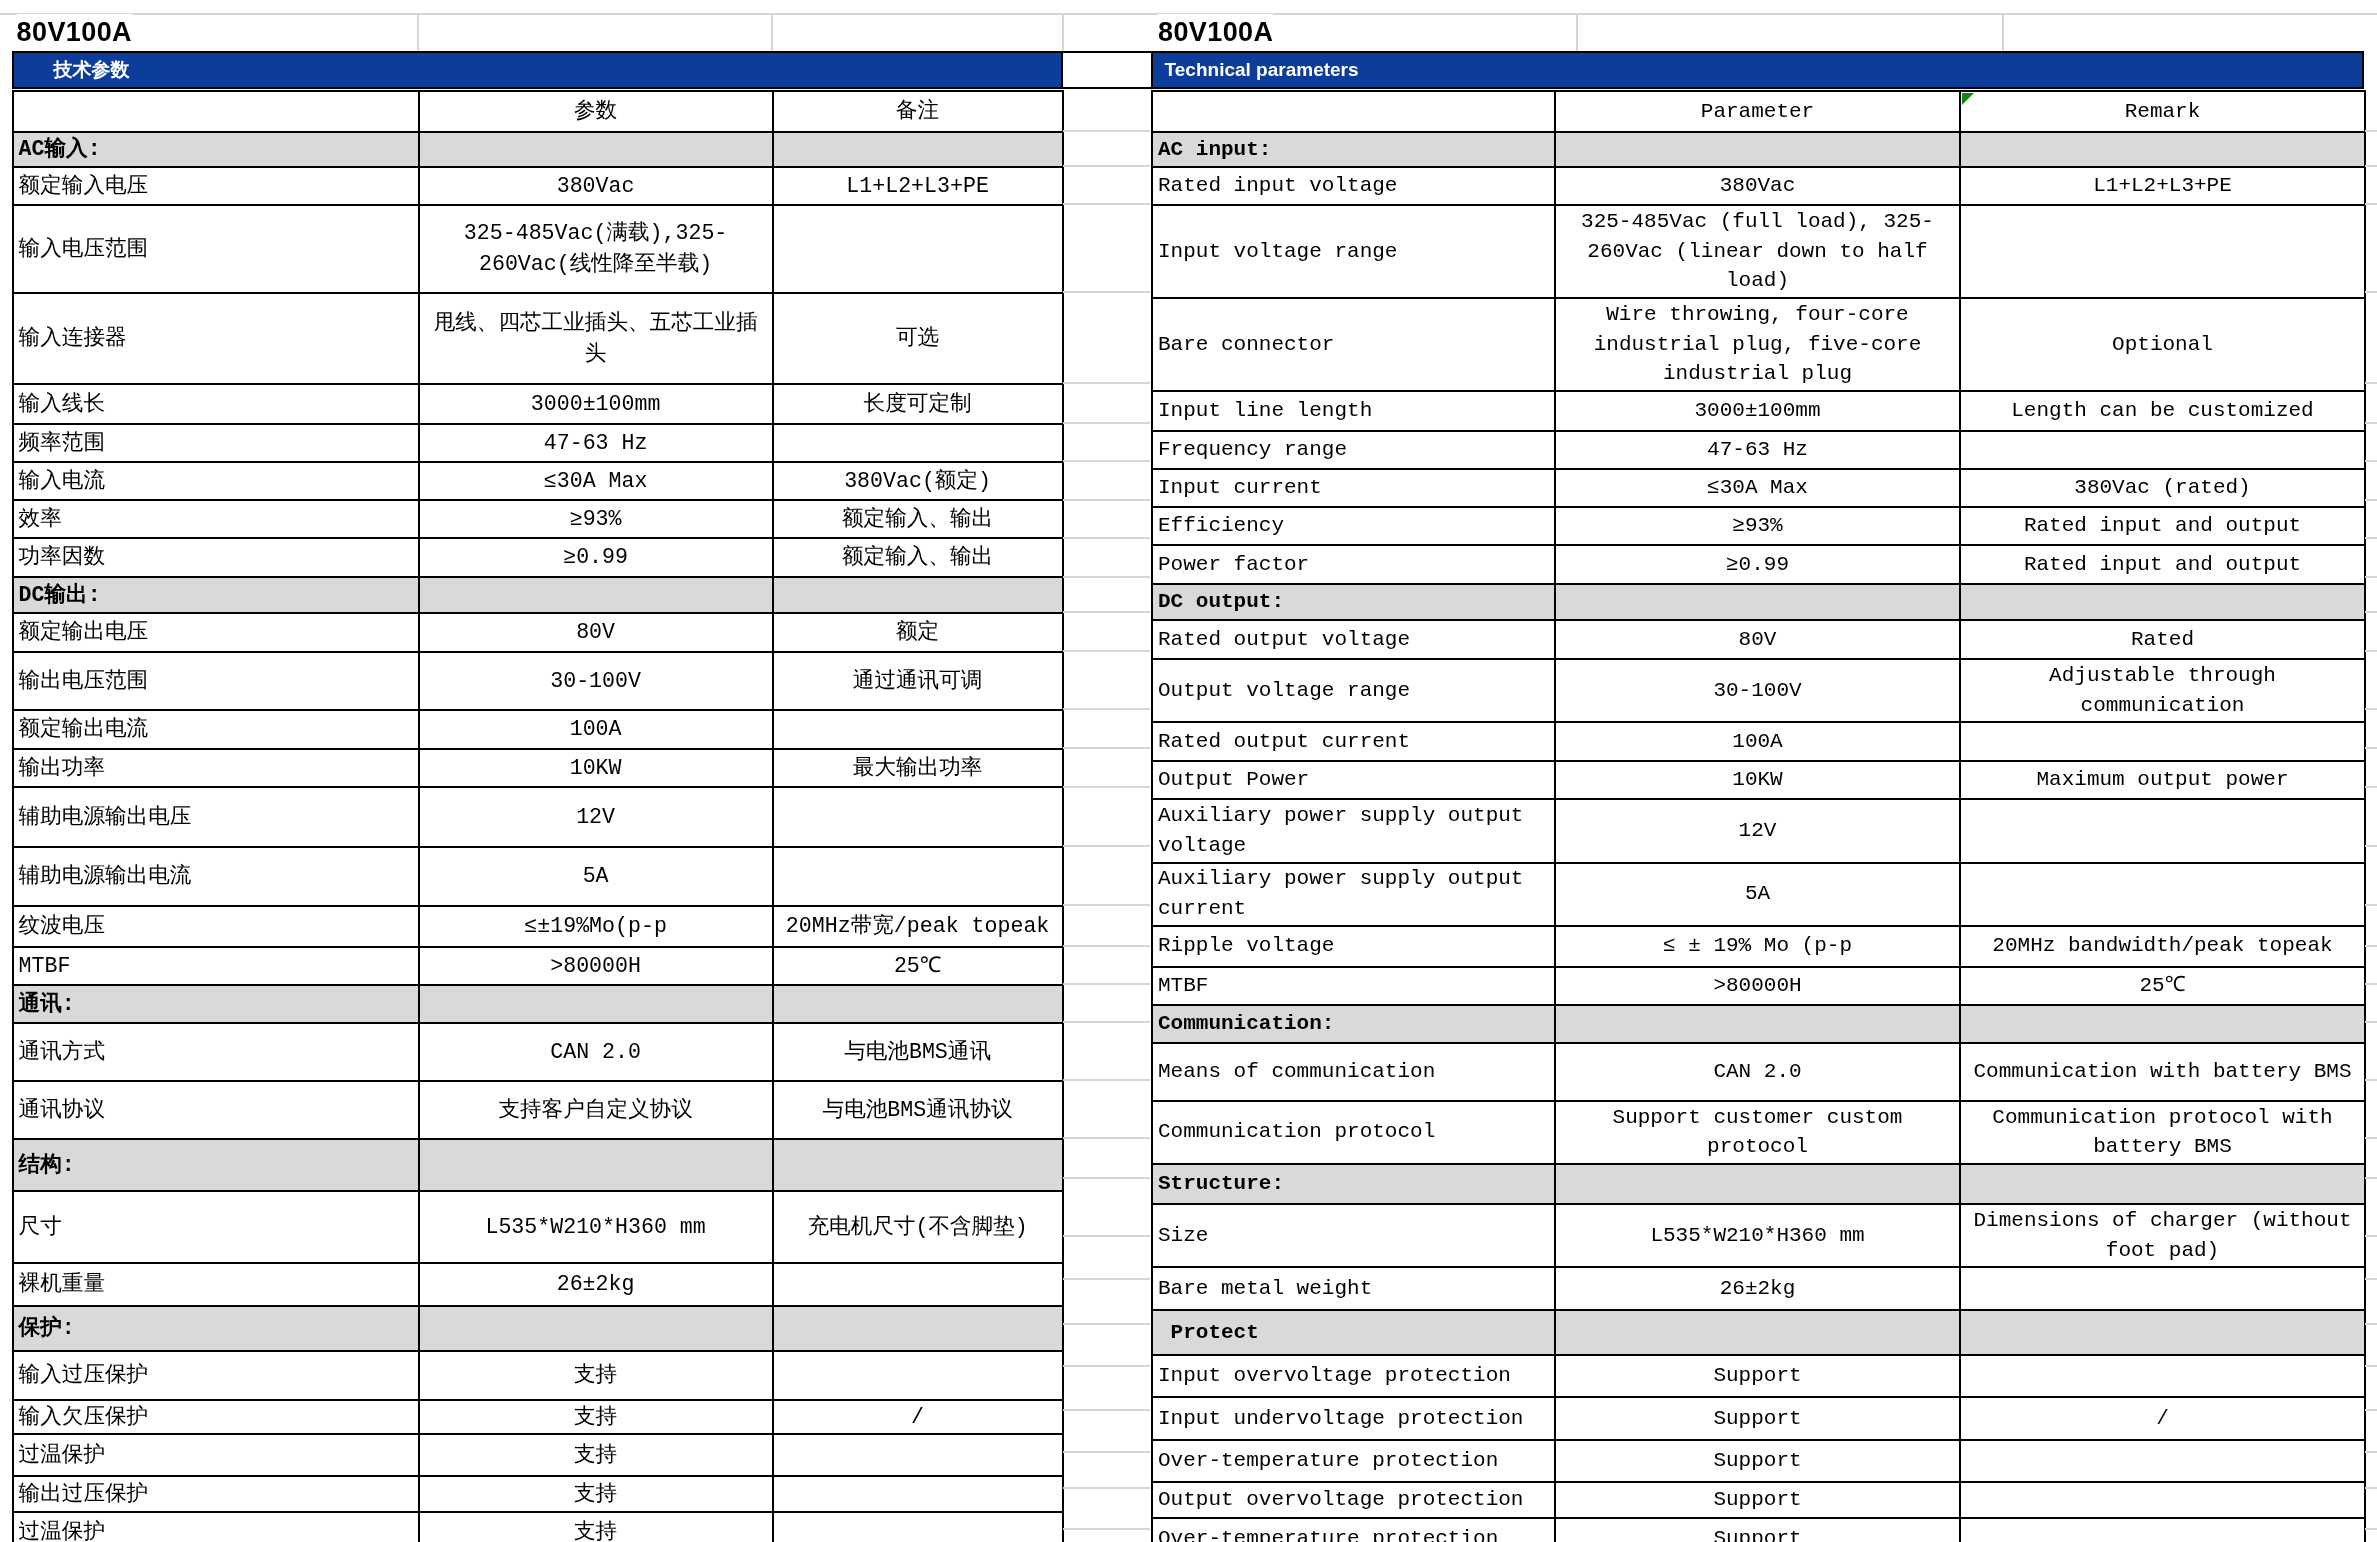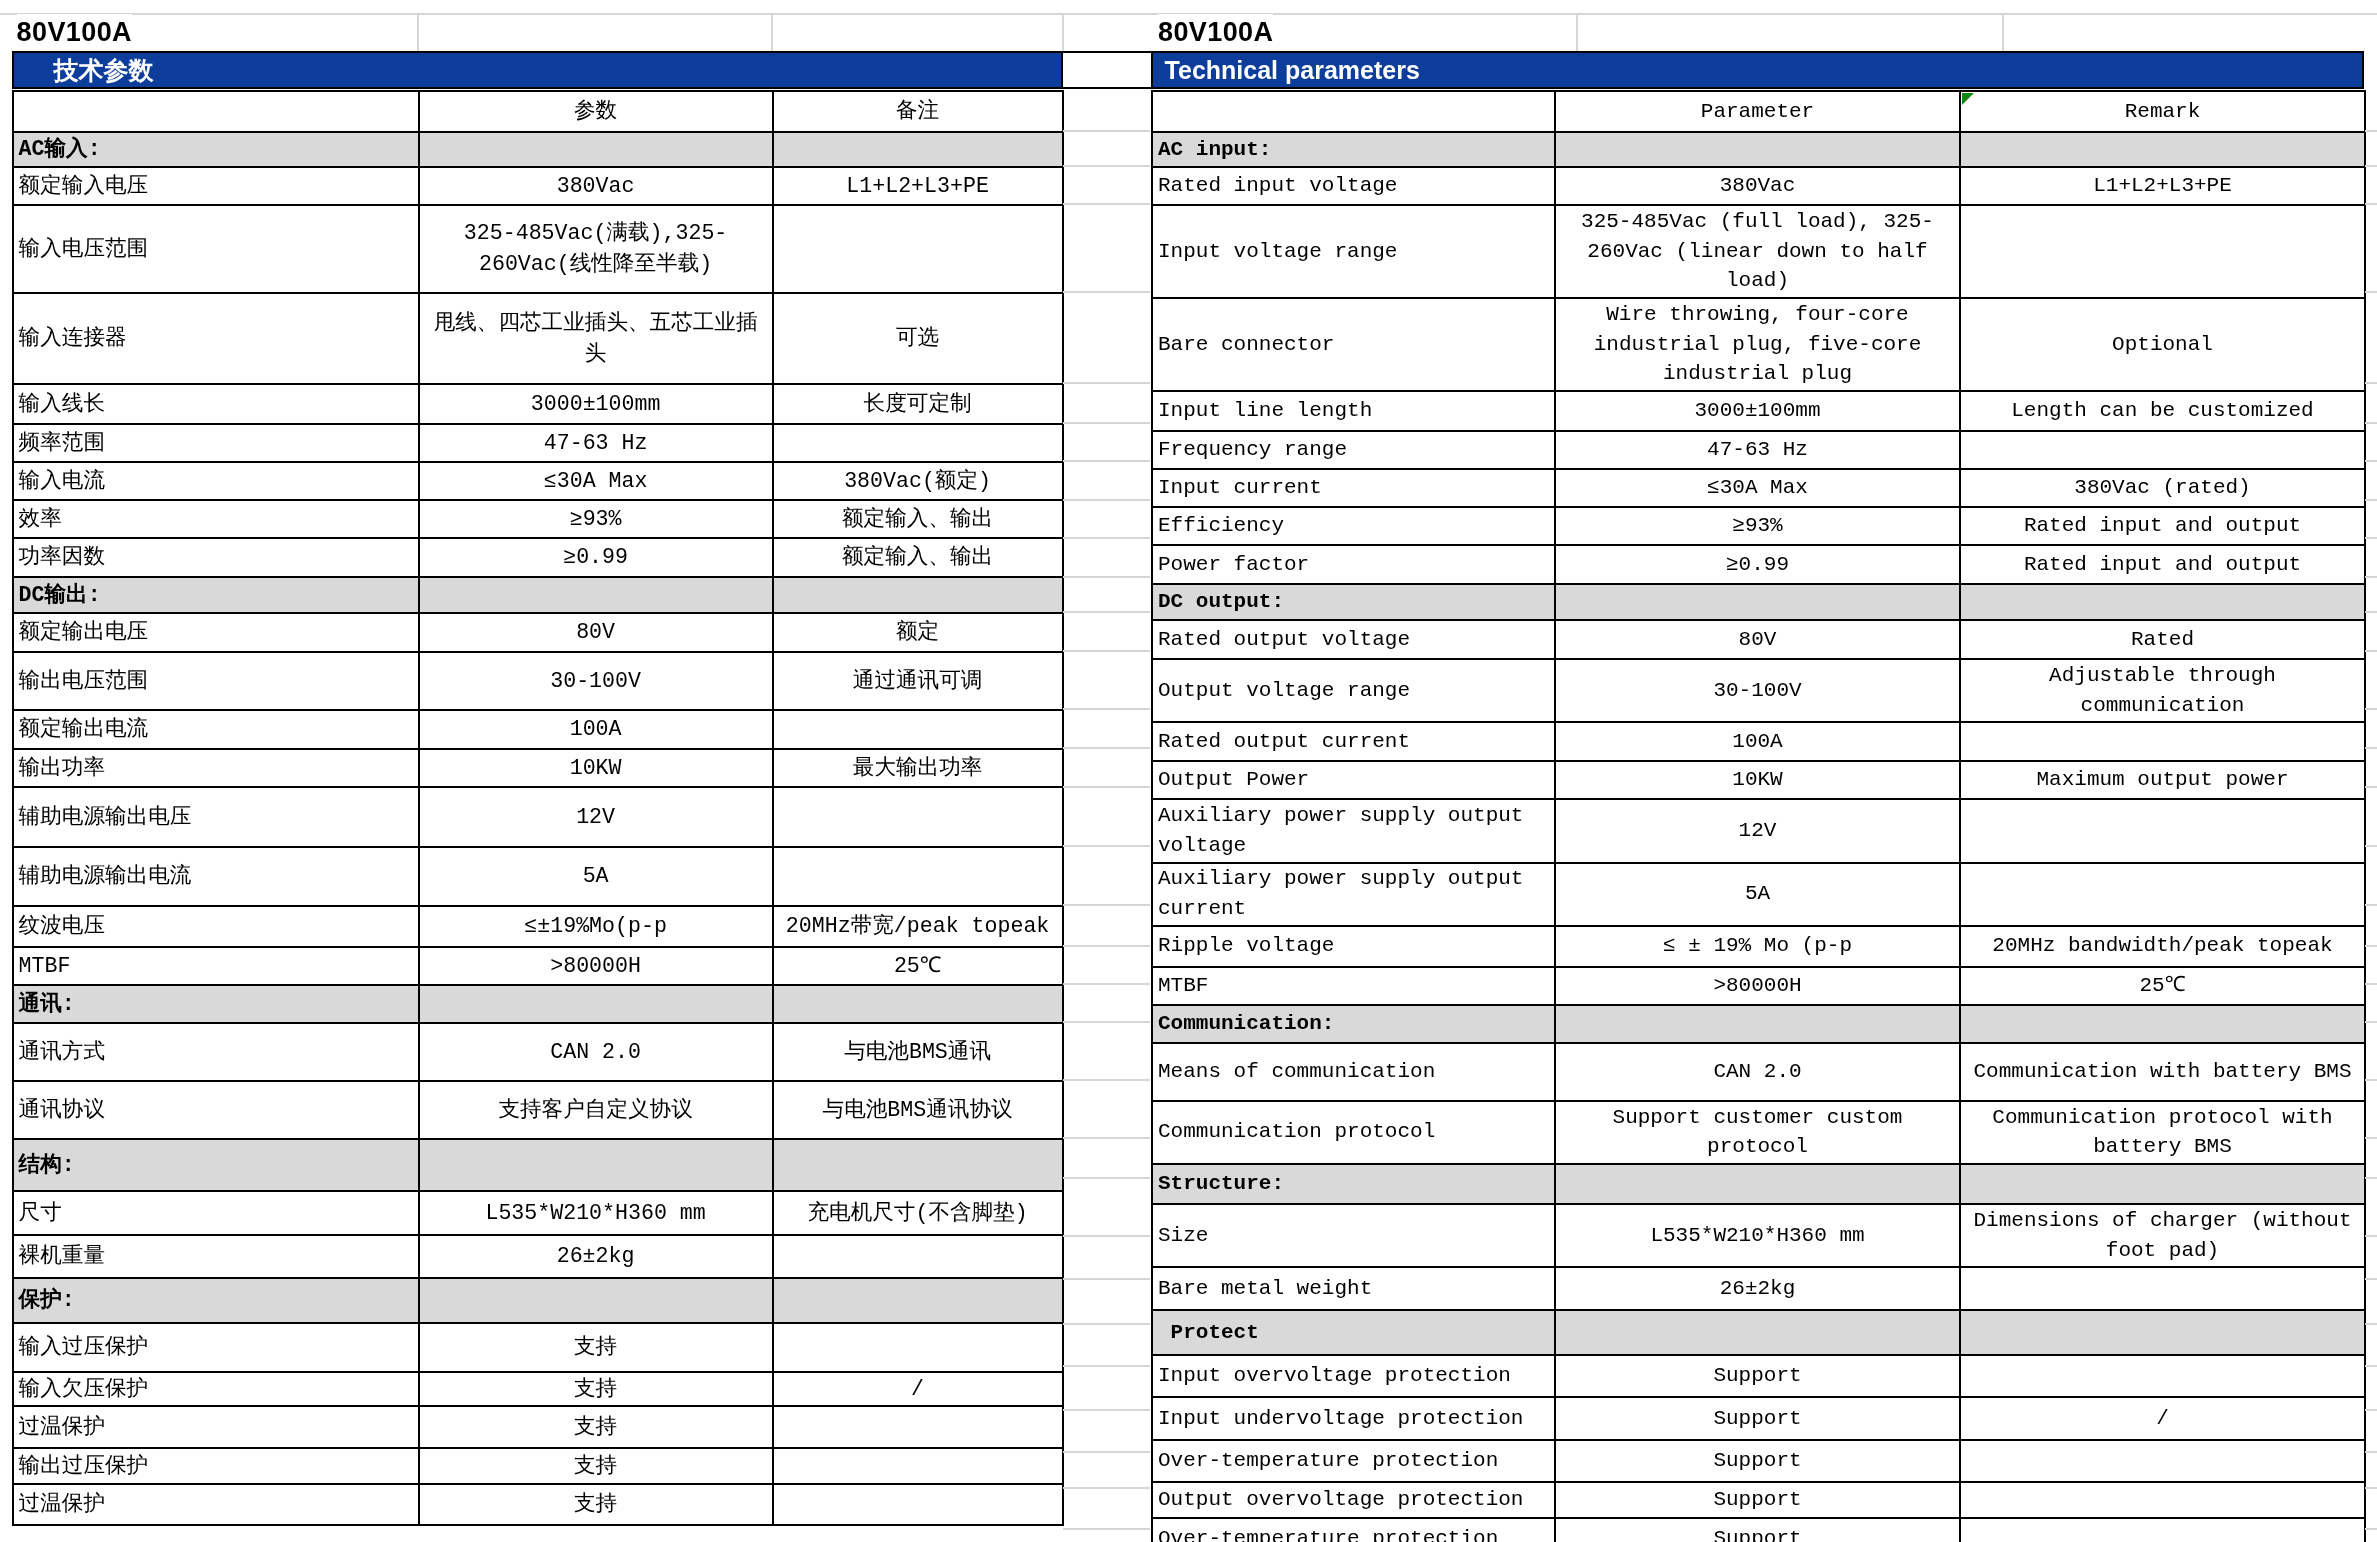--- a/index.html
+++ b/index.html
@@ -28,21 +28,21 @@
   .title-right{left:1158px;}
 
   
   .banner{
     position:absolute;top:51px;height:38px;
     display:flex;align-items:center;
     box-sizing:border-box;
     border:2.5px solid #000;
     color:#fff;
     font-family:"Liberation Sans","DejaVu Sans",sans-serif;
-    font-weight:700;font-size:25px;
+    font-weight:700;font-size:19px;
   }
   .banner-left{left:11.6px;width:1051px;padding-left:40px;}
   .banner-gap{left:1063px;width:89px;background:#fff;border-left:none;border-right:none;}
   .banner-right{left:1151px;width:1213px;padding-left:11.6px;}
 
   
   table.spec{
     position:absolute;top:90px;
     border-collapse:collapse;table-layout:fixed;
   }
@@ -211,21 +211,21 @@
         <tr class="r-data" style="height: 58px;">
           <td class="c-label">通讯协议</td>
           <td class="c-param">支持客户自定义协议</td>
           <td class="c-remark">与电池BMS通讯协议</td>
         </tr>
         <tr class="r-section" style="height: 52px;">
           <td class="c-label" style="background: rgb(217, 217, 217);">结构:</td>
           <td class="c-param" style="background: rgb(217, 217, 217);"></td>
           <td class="c-remark" style="background: rgb(217, 217, 217);"></td>
         </tr>
-        <tr class="r-data" style="height: 44px;">
+        <tr class="r-data" style="height: 72px;">
           <td class="c-label">尺寸</td>
           <td class="c-param">L535*W210*H360 mm</td>
           <td class="c-remark">充电机尺寸(不含脚垫)</td>
         </tr>
         <tr class="r-data" style="height: 43px; border-radius: 11px;">
           <td class="c-label">裸机重量</td>
           <td class="c-param">26±2kg</td>
           <td class="c-remark"></td>
         </tr>
         <tr class="r-section" style="height: 45px;">

